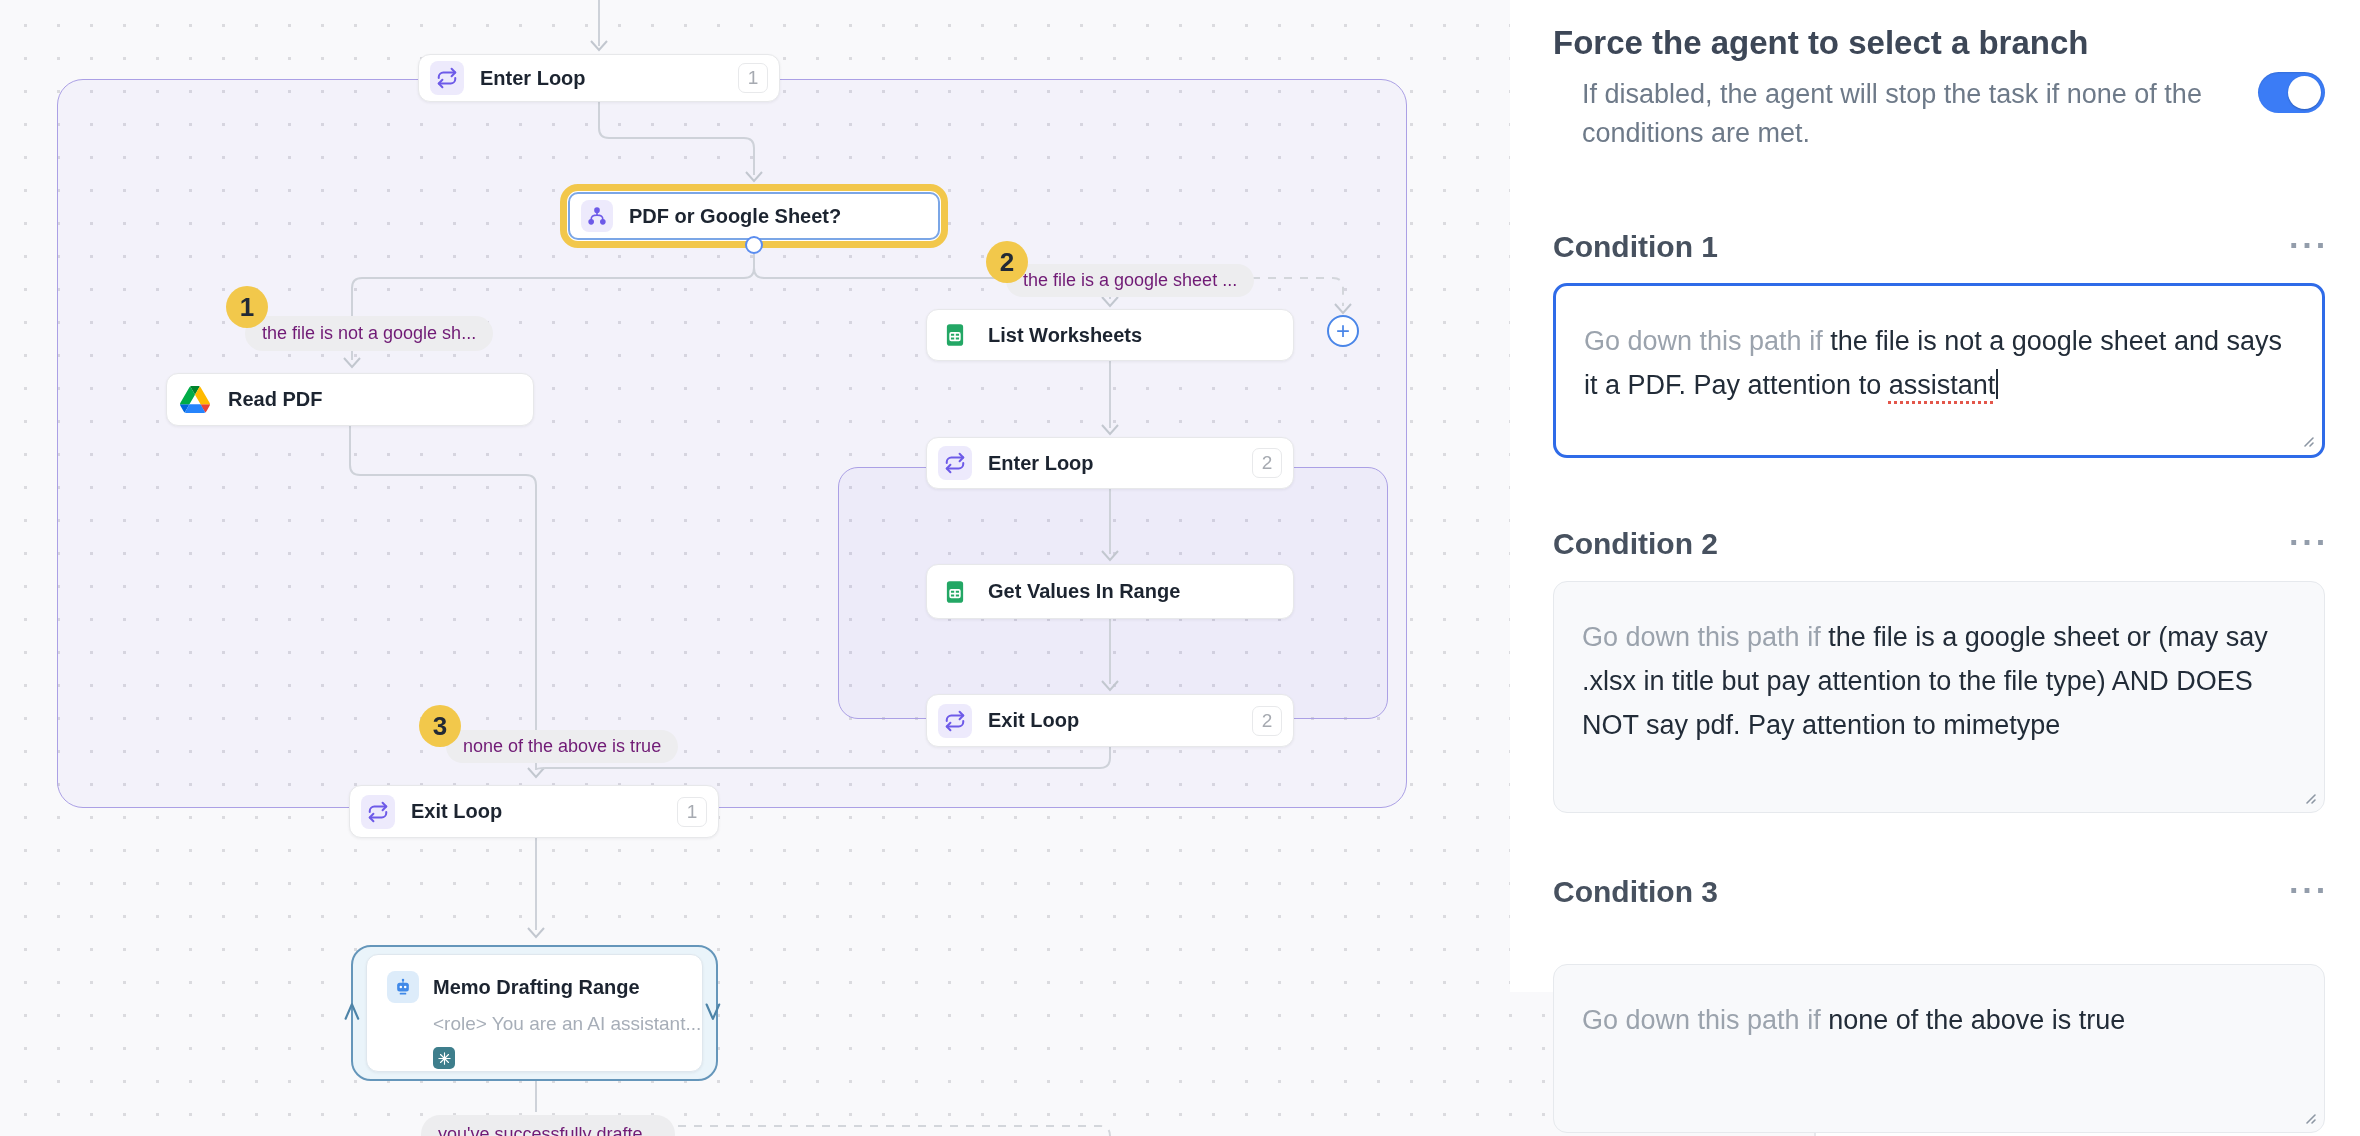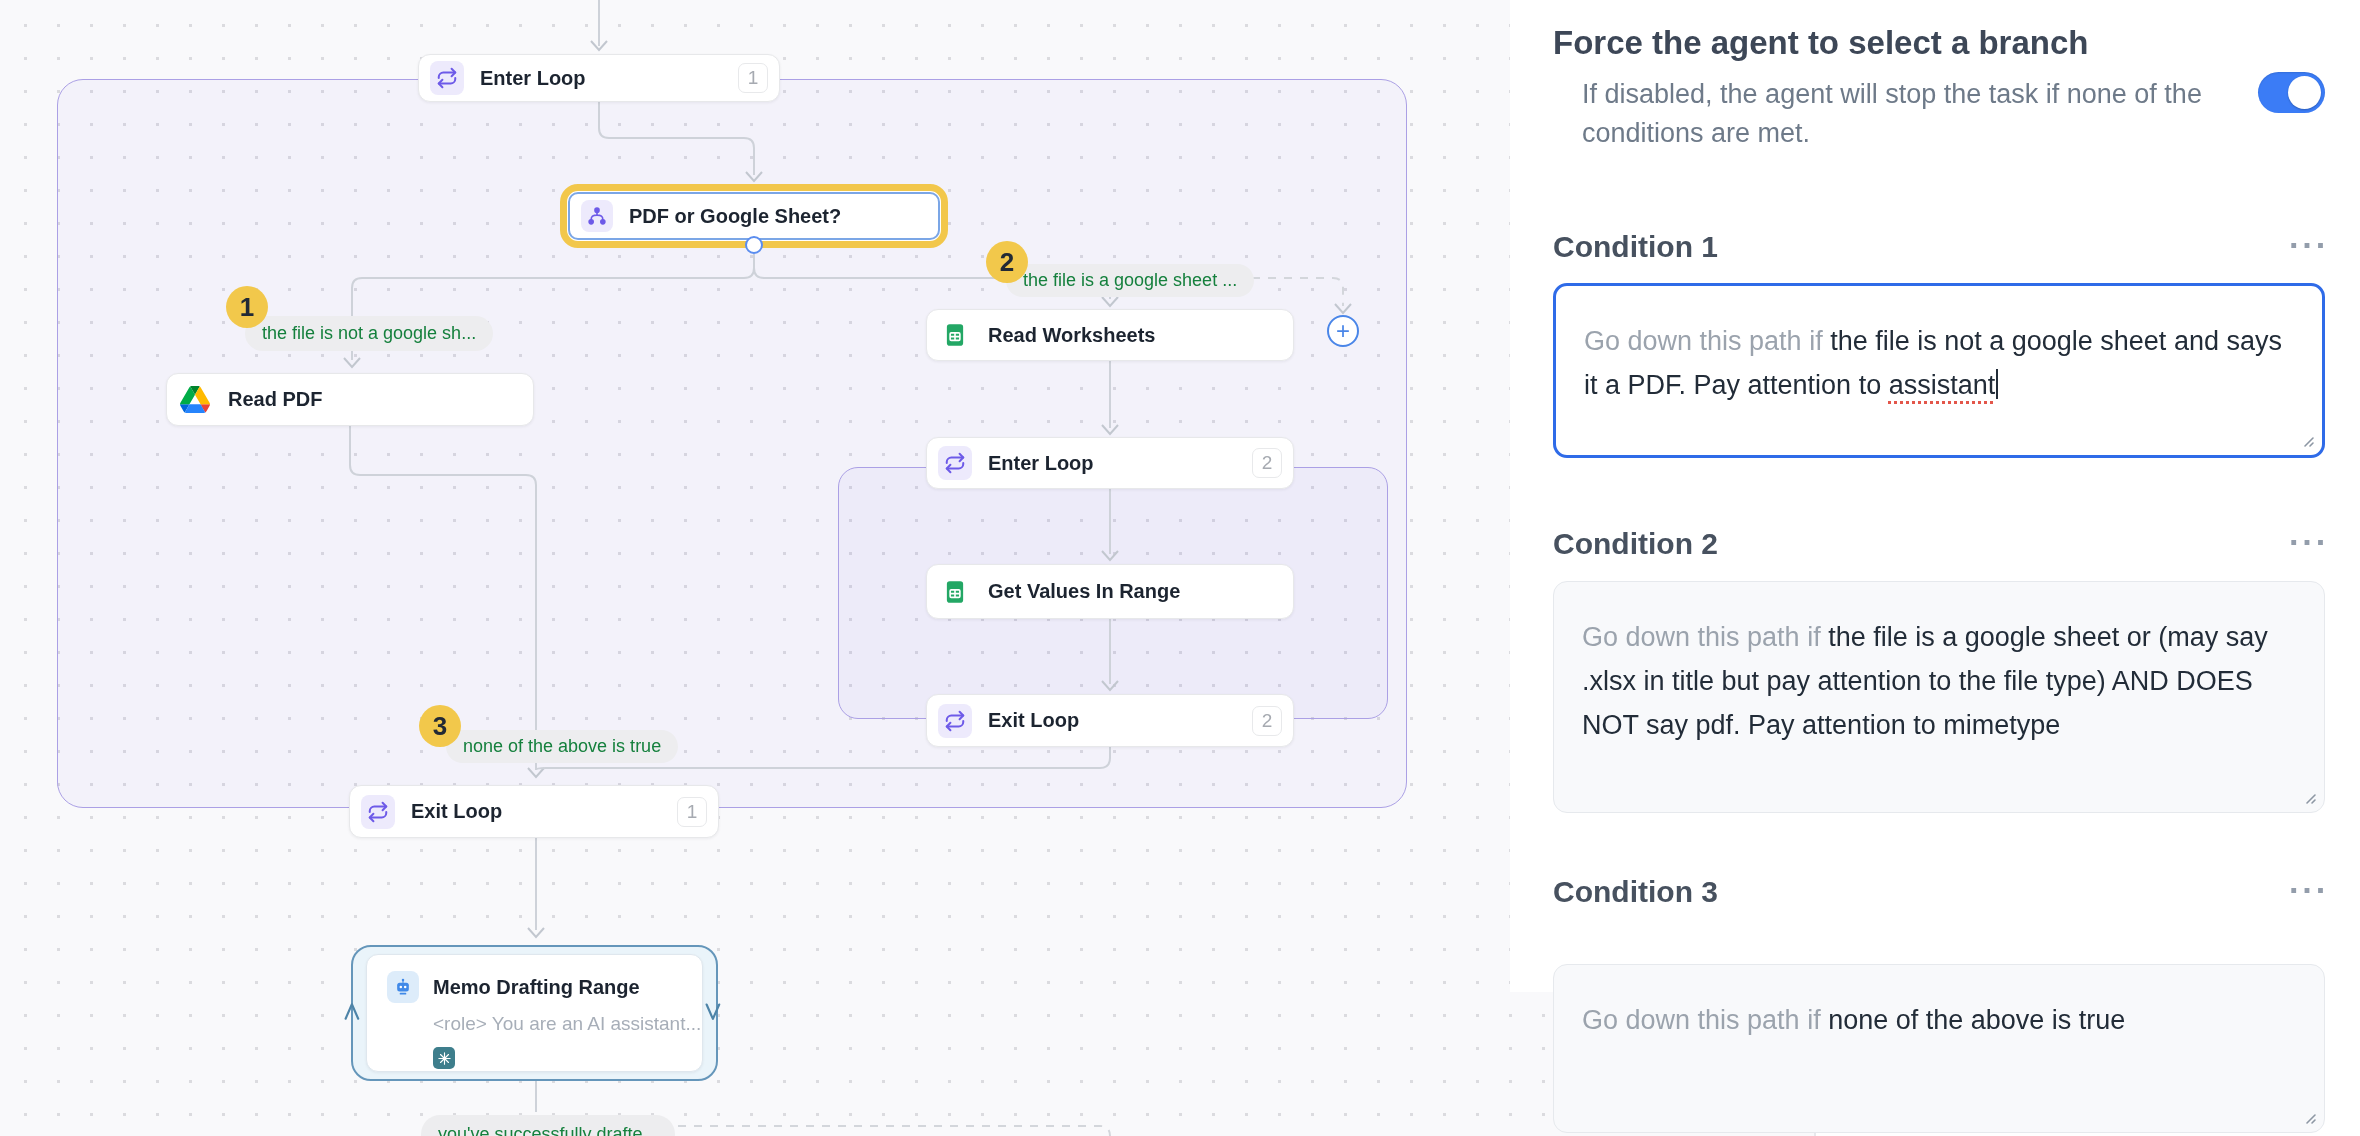--- a/index.html
+++ b/index.html
@@ -48,21 +48,21 @@
     position:absolute; width:18px; height:18px; border-radius:50%;
     background:#fff; border:2px solid #5b8def;
   }
 
   .num-badge {
     position:absolute; width:42px; height:42px; border-radius:50%;
     background:#f2c84b; color:#222a35; font-size:26px; font-weight:bold;
     display:flex; align-items:center; justify-content:center; z-index:5;
   }
   .edge-pill {
-    position:absolute; background:#ededef; border-radius:999px; color:#15803d;
+    position:absolute; background:#ededef; border-radius:999px; color:#701a75;
     font-size:18px; padding:0 17px; height:35px; display:inline-flex; align-items:center;
     white-space:nowrap; z-index:4;
   }
   .plus-btn {
     position:absolute; width:32px; height:32px; border-radius:50%;
     background:#fff; border:2px solid #4a86e8; color:#4a86e8;
     display:flex; align-items:center; justify-content:center;
     font-size:24px; line-height:1; z-index:4;
   }
 
@@ -215,21 +215,21 @@
     </div>
 
     <div class="node" style="left:926px; top:309px; width:368px; height:52px;">
       <span class="icon-tile tile-plain">
         <svg width="26" height="26" viewBox="0 0 24 24">
           <rect x="4.5" y="2" width="15" height="20" rx="2.6" fill="#23a765"></rect>
           <rect x="7.5" y="10" width="9" height="7" rx="1" fill="none" stroke="#fff" stroke-width="1.5"></rect>
           <path d="M7.5 13.5h9 M12 10v7" stroke="#fff" stroke-width="1.5"></path>
         </svg>
       </span>
-      <span class="node-title">Read Worksheets</span>
+      <span class="node-title">List Worksheets</span>
     </div>
 
     <div class="node" style="left:926px; top:437px; width:368px; height:52px;">
       <span class="icon-tile tile-purple">
         <svg width="22" height="22" viewBox="0 0 24 24" stroke="#6d5ae8" stroke-width="2.2" fill="none" stroke-linecap="round" stroke-linejoin="round">
           <path d="M17 2l4 4-4 4"></path>
             <path d="M21 6H8a5 5 0 0 0-5 5v1"></path>
             <path d="M7 22l-4-4 4-4"></path>
             <path d="M3 18h13a5 5 0 0 0 5-5v-1"></path>
         </svg>

